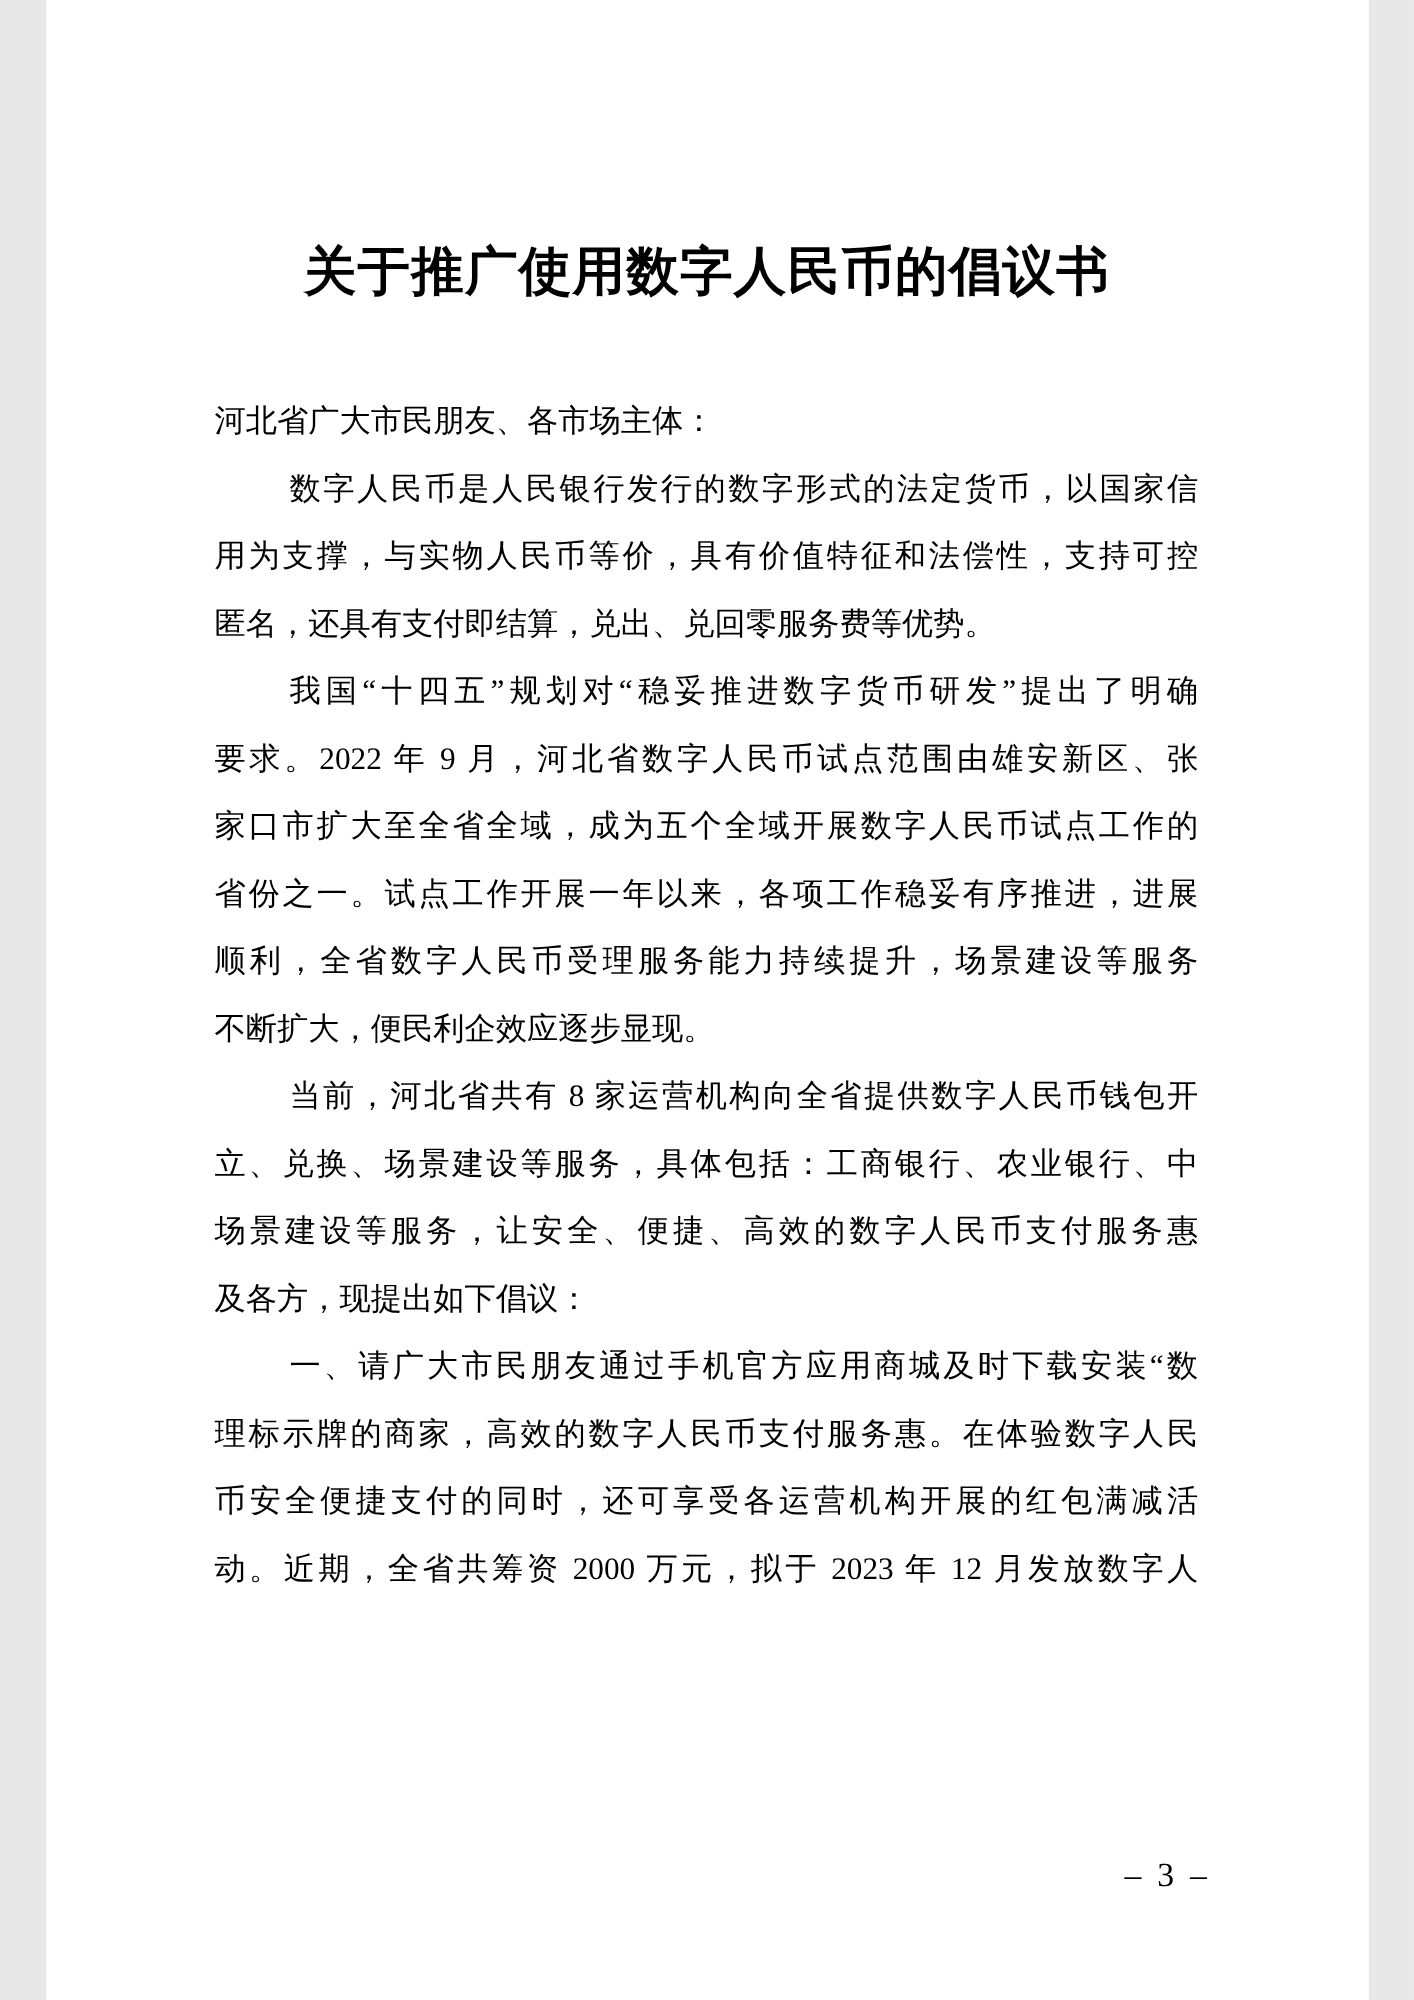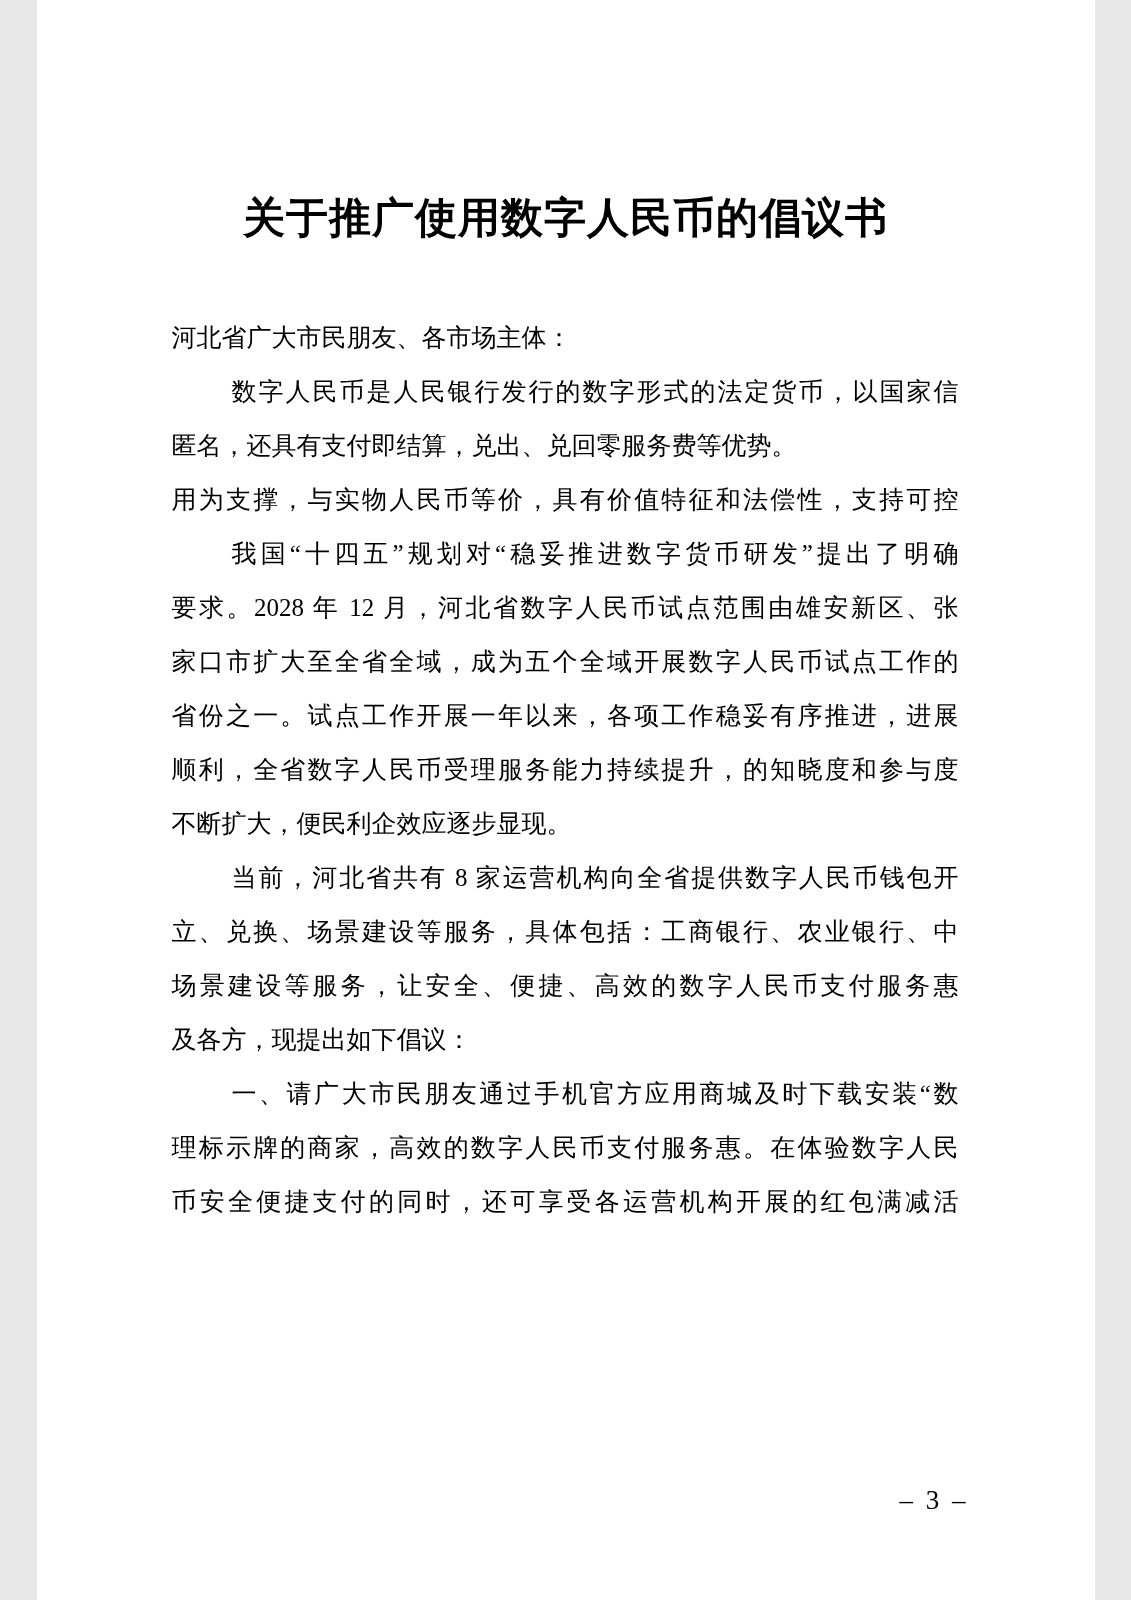--- a/index.html
+++ b/index.html
@@ -52,32 +52,33 @@
 </head>
 <body>
 
 <div class="page">
 
   <h1 class="doc-title">关于推广使用数字人民币的倡议书</h1>
 
   <div class="doc-body">
       <div class="line">河北省广大市民朋友、各市场主体：</div>
       <div class="line indent fill">数字人民币是人民银行发行的数字形式的法定货币，以国家信</div>
+      <div class="line fill">用为支撑，与实物人民币等价，具有价值特征和法偿性，支持可控</div>
       <div class="line">匿名，还具有支付即结算，兑出、兑回零服务费等优势。</div>
-      <div class="line fill">用为支撑，与实物人民币等价，具有价值特征和法偿性，支持可控</div>
       <div class="line indent fill">我国“十四五”规划对“稳妥推进数字货币研发”提出了明确</div>
-      <div class="line fill">要求。2028 年 12 月，河北省数字人民币试点范围由雄安新区、张</div>
+      <div class="line fill">要求。2022 年 9 月，河北省数字人民币试点范围由雄安新区、张</div>
       <div class="line fill">家口市扩大至全省全域，成为五个全域开展数字人民币试点工作的</div>
       <div class="line fill">省份之一。试点工作开展一年以来，各项工作稳妥有序推进，进展</div>
-      <div class="line fill">顺利，全省数字人民币受理服务能力持续提升，的知晓度和参与度</div>
+      <div class="line fill">顺利，全省数字人民币受理服务能力持续提升，场景建设等服务</div>
       <div class="line">不断扩大，便民利企效应逐步显现。</div>
       <div class="line indent fill">当前，河北省共有 8 家运营机构向全省提供数字人民币钱包开</div>
       <div class="line fill">立、兑换、场景建设等服务，具体包括：工商银行、农业银行、中</div>
       <div class="line fill">场景建设等服务，让安全、便捷、高效的数字人民币支付服务惠</div>
       <div class="line">及各方，现提出如下倡议：</div>
       <div class="line indent fill">一、请广大市民朋友通过手机官方应用商城及时下载安装“数</div>
       <div class="line fill">理标示牌的商家，高效的数字人民币支付服务惠。在体验数字人民</div>
       <div class="line fill">币安全便捷支付的同时，还可享受各运营机构开展的红包满减活</div>
+      <div class="line fill">动。近期，全省共筹资 2000 万元，拟于 2023 年 12 月发放数字人</div>
     </div>
 
   <div class="page-num">– 3 –</div>
 
 </div>
 
 </body></html>

